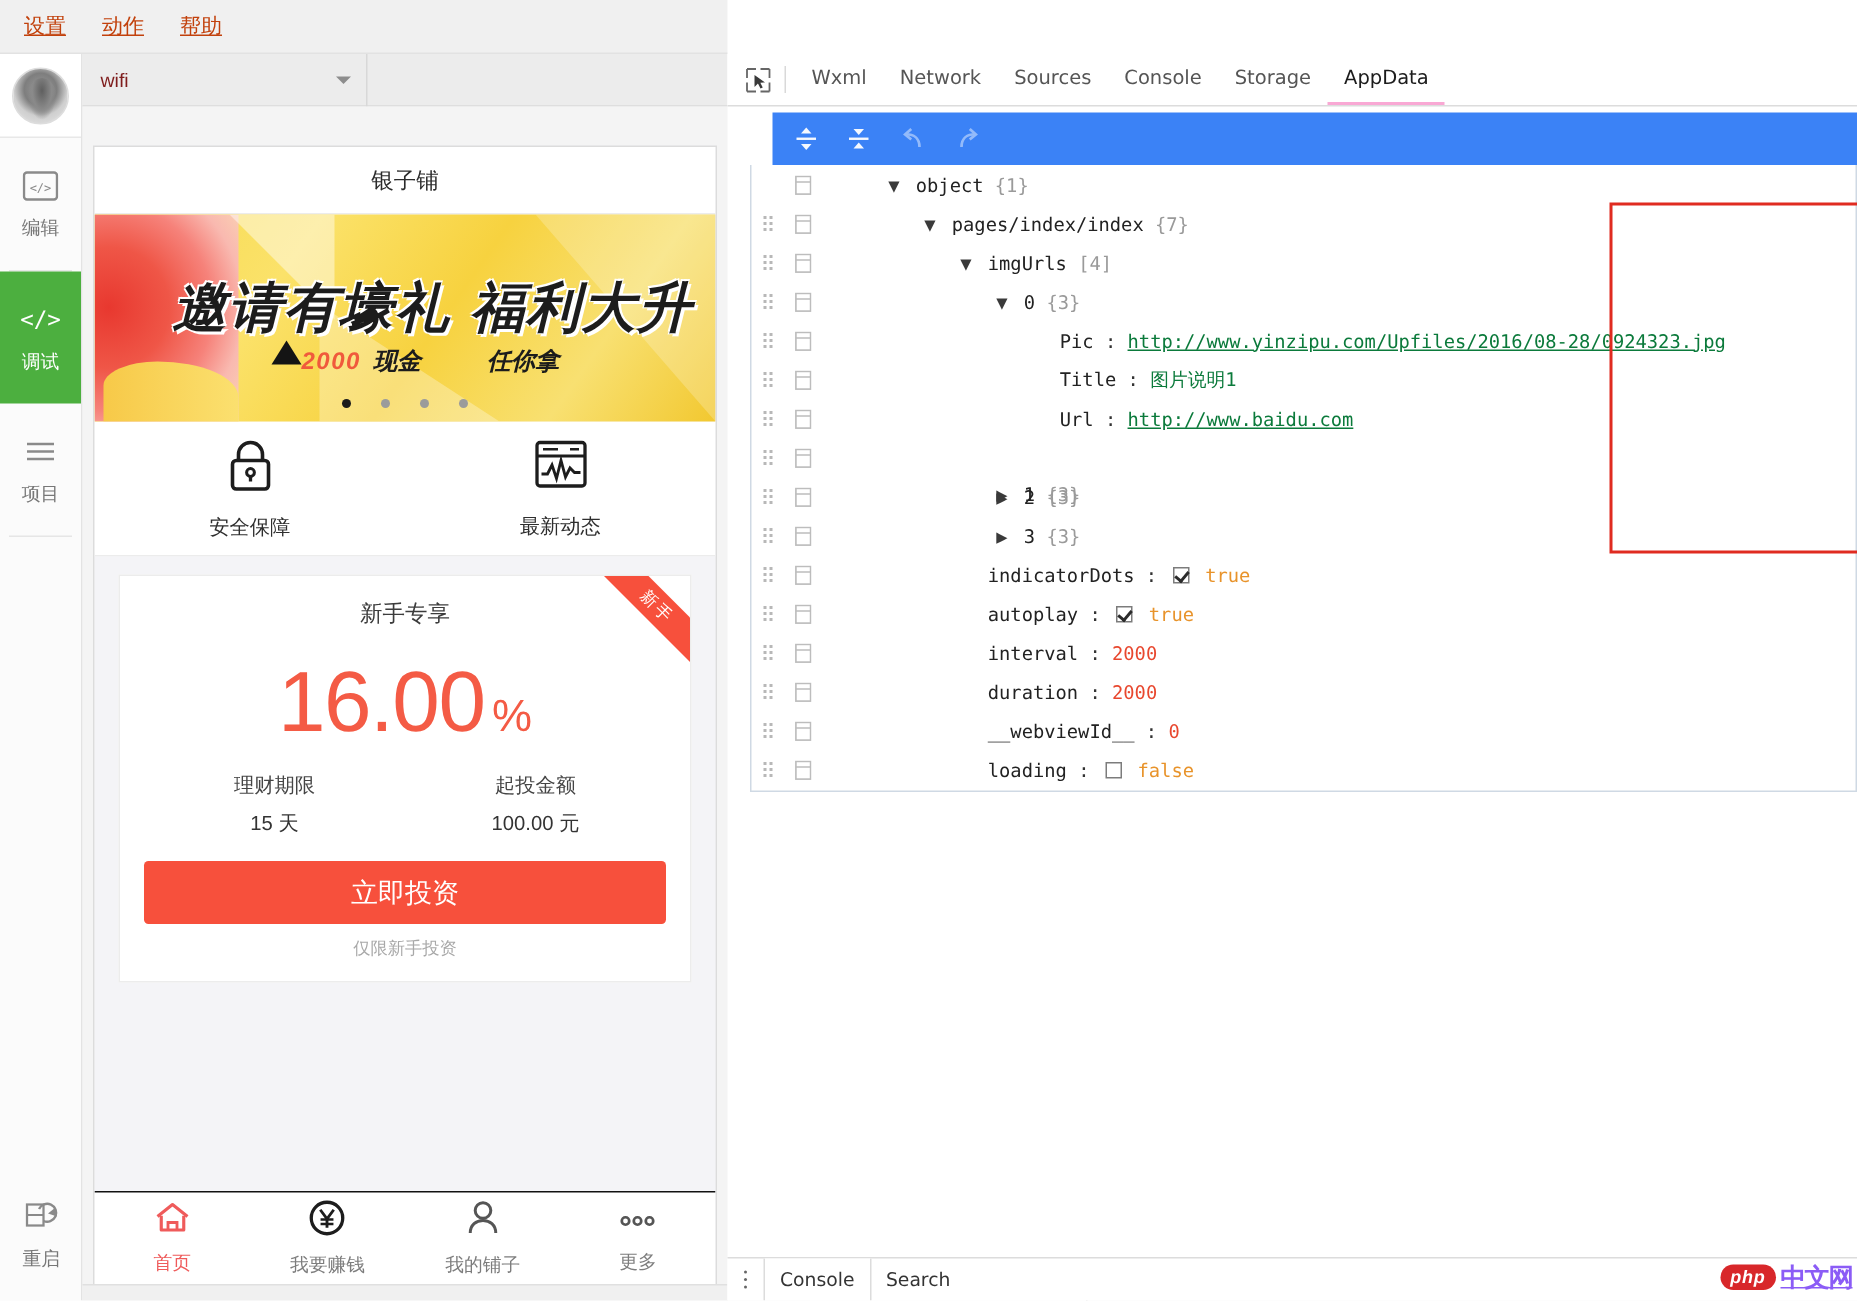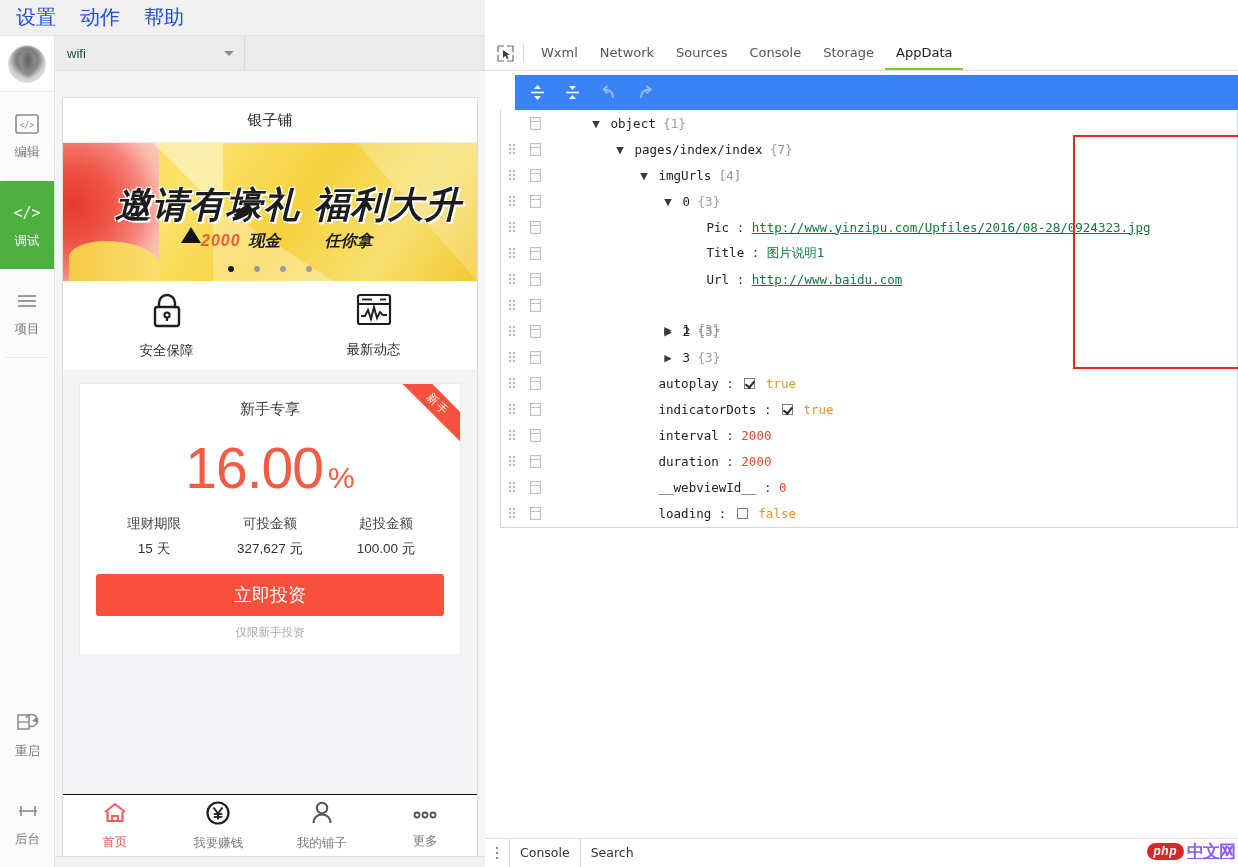--- a/index.html
+++ b/index.html
@@ -9,21 +9,21 @@
     background: #ffffff; overflow: hidden;
   }
   #app { position: relative; width: 1238px; height: 867px; background:#f3f3f3; }
 
   
   .menubar {
     position: absolute; left:0; top:0; width:1238px; height:36px;
     background:#f0f0f0; border-bottom:1px solid #e2e2e2;
     display:flex; align-items:center; padding-left:16px; gap:24px;
   }
-  .menubar .mi { font-size:20px; color:#1d4ed8; cursor:default; }
+  .menubar .mi { font-size:14px; color:#c2410c; cursor:default;text-decoration:underline; }
   .app-title {
     position:absolute; left:0; top:0; width:1238px; height:36px;
     display:flex; align-items:center; justify-content:center;
     font-size:13.5px; color:#3b3b3b; pointer-events:none;
     padding-left: 360px;
   }
 
   
   .rail {
     position:absolute; left:0; top:36px; width:55px; height:831px;
@@ -55,21 +55,21 @@
   .rail-bottom { position:absolute; left:0; bottom:0; width:55px; }
 
   
   .sim-toolbar {
     position:absolute; left:55px; top:36px; width:430px; height:35px;
     background:#ececec; border-bottom:1px solid #dedede;
     display:flex; align-items:center;
   }
   .selbox {
     height:35px; display:flex; align-items:center; justify-content:space-between;
-    padding:0 10px 0 12px; font-size:13px; color:#14532d; cursor:pointer;
+    padding:0 10px 0 12px; font-size:13px; color:#7f1d1d; cursor:pointer;
     border-right:1px solid #d8d8d8;
   }
   .selbox.dev { width:185px; }
   .selbox.net { width:190px; }
   .caret { width:0;height:0;border-left:5px solid transparent;border-right:5px solid transparent;border-top:5px solid #8d8d8d; }
 
   
   .sim-wrap {
     position:absolute; left:55px; top:71px; width:430px; height:796px;
     background:#f4f4f4; display:flex; justify-content:center; padding-top:26px;
@@ -168,21 +168,21 @@
   }
   .insp-btn {
     width:30px; height:35px; display:flex; align-items:center; justify-content:center;
     cursor:pointer; margin-left:5px;
   }
   .tab-div { width:1px; height:18px; background:#d9d9d9; margin:0 6px 0 3px; }
   .dtab {
     padding:0 11px; height:34px; line-height:34px; font-size:13px; color:#555; cursor:pointer;
     font-family:"DejaVu Sans","Liberation Sans",sans-serif;
   }
-  .dtab.sel { color:#1c1c1c; border-bottom:2px solid #84cc16; }
+  .dtab.sel { color:#1c1c1c; border-bottom:2px solid #f9a8d4; }
 
   .ad-toolbar {
     position:absolute; left:30px; top:75px; width:723px; height:35px; background:#3b82f6;
     display:flex; align-items:center; gap:18px; padding-left:14px;
   }
   .ad-ibtn{ cursor:pointer; opacity:.95; display:flex; align-items:center; }
   .ad-ibtn.dim{ opacity:.45; }
 
   .tree {
     position:absolute; left:15px; top:110px; width:738px; height:418px;
@@ -298,32 +298,20 @@
         <span class="ricon">
           <svg width="24" height="22" viewBox="0 0 24 22">
               <rect x="2" y="3" width="11" height="14" fill="none" stroke="#8a8a8a" stroke-width="1.5"></rect>
               <line x1="2" y1="10" x2="13" y2="10" stroke="#8a8a8a" stroke-width="1.3"></line>
               <path d="M13 14 a6 6 0 1 0 -3 -8" fill="none" stroke="#8a8a8a" stroke-width="1.6"></path>
               <polygon points="21,5 22,11 16,9" fill="#8a8a8a"></polygon>
             </svg>
         </span>
         <span>重启</span>
       </div>
-      <div class="rail-item">
-        <span class="ricon">
-          <svg width="26" height="18" viewBox="0 0 26 18">
-              <g stroke="#8a8a8a" stroke-width="1.6" fill="none">
-                <line x1="4" y1="9" x2="22" y2="9"></line>
-                <line x1="6" y1="4" x2="6" y2="14"></line>
-                <line x1="20" y1="4" x2="20" y2="14"></line>
-              </g>
-            </svg>
-        </span>
-        <span>后台</span>
-      </div>
     </div>
   </div>
 
   <div class="sim-toolbar">
     <div class="selbox dev">
       <span>iPhone 6 Plus</span>
       <span class="caret"></span>
     </div>
     <div class="selbox net">
       <span>wifi</span>
@@ -384,24 +372,20 @@
         <div class="card">
           <div class="ribbon">新手</div>
           <div class="card-title">新手专享</div>
           <div class="rate">
             <span class="num">16.00</span><span class="pct">%</span>
           </div>
           <div class="stats">
             <div class="stat">
               <div class="k">理财期限</div>
               <div class="v">15 天</div>
-            </div>
-            <div class="stat">
-              <div class="k">可投金额</div>
-              <div class="v">327,627 元</div>
             </div>
             <div class="stat">
               <div class="k">起投金额</div>
               <div class="v">100.00 元</div>
             </div>
           </div>
           <div class="cta">立即投资</div>
           <div class="note">仅限新手投资</div>
         </div>
       </div>
@@ -693,40 +677,40 @@
               <i></i>
               <i></i>
             </span>
           </div>
           <div class="bkmk">
             <svg width="11" height="13" viewBox="0 0 11 13">
               <rect x="0.6" y="0.6" width="9.8" height="11.8" fill="none" stroke="#bdbdbd" stroke-width="1.1"></rect>
               <line x1="0.6" y1="4.4" x2="10.4" y2="4.4" stroke="#bdbdbd" stroke-width="1"></line>
             </svg>
           </div>
+          <div style="padding-left: 90px;"><span class="tw"></span> <span class="k-name">indicatorDots</span> <span class="k-punc">:</span> <span class="cbx on"></span> <span class="k-bool">true</span></div>
+        </div>
+        <div class="trow">
+          <div class="gutter">
+            <span class="grip">
+              <i></i>
+              <i></i>
+              <i></i>
+              <i></i>
+              <i></i>
+              <i></i>
+            </span>
+          </div>
+          <div class="bkmk">
+            <svg width="11" height="13" viewBox="0 0 11 13">
+              <rect x="0.6" y="0.6" width="9.8" height="11.8" fill="none" stroke="#bdbdbd" stroke-width="1.1"></rect>
+              <line x1="0.6" y1="4.4" x2="10.4" y2="4.4" stroke="#bdbdbd" stroke-width="1"></line>
+            </svg>
+          </div>
           <div style="padding-left: 90px;"><span class="tw"></span> <span class="k-name">autoplay</span> <span class="k-punc">:</span> <span class="cbx on"></span> <span class="k-bool">true</span></div>
-        </div>
-        <div class="trow">
-          <div class="gutter">
-            <span class="grip">
-              <i></i>
-              <i></i>
-              <i></i>
-              <i></i>
-              <i></i>
-              <i></i>
-            </span>
-          </div>
-          <div class="bkmk">
-            <svg width="11" height="13" viewBox="0 0 11 13">
-              <rect x="0.6" y="0.6" width="9.8" height="11.8" fill="none" stroke="#bdbdbd" stroke-width="1.1"></rect>
-              <line x1="0.6" y1="4.4" x2="10.4" y2="4.4" stroke="#bdbdbd" stroke-width="1"></line>
-            </svg>
-          </div>
-          <div style="padding-left: 90px;"><span class="tw"></span> <span class="k-name">indicatorDots</span> <span class="k-punc">:</span> <span class="cbx on"></span> <span class="k-bool">true</span></div>
         </div>
         <div class="trow">
           <div class="gutter">
             <span class="grip">
               <i></i>
               <i></i>
               <i></i>
               <i></i>
               <i></i>
               <i></i>

